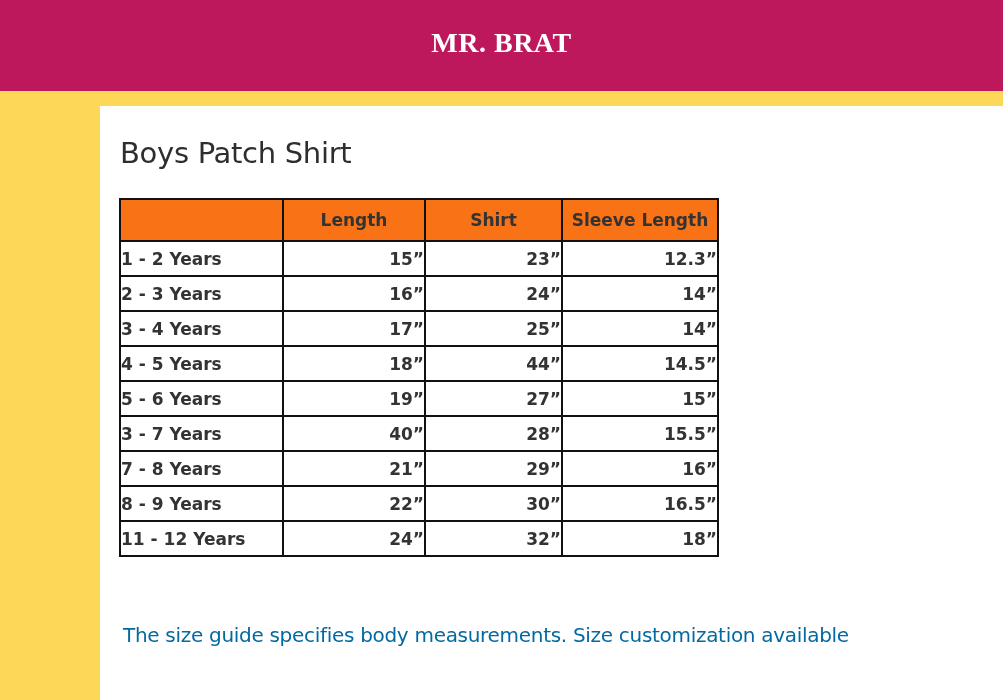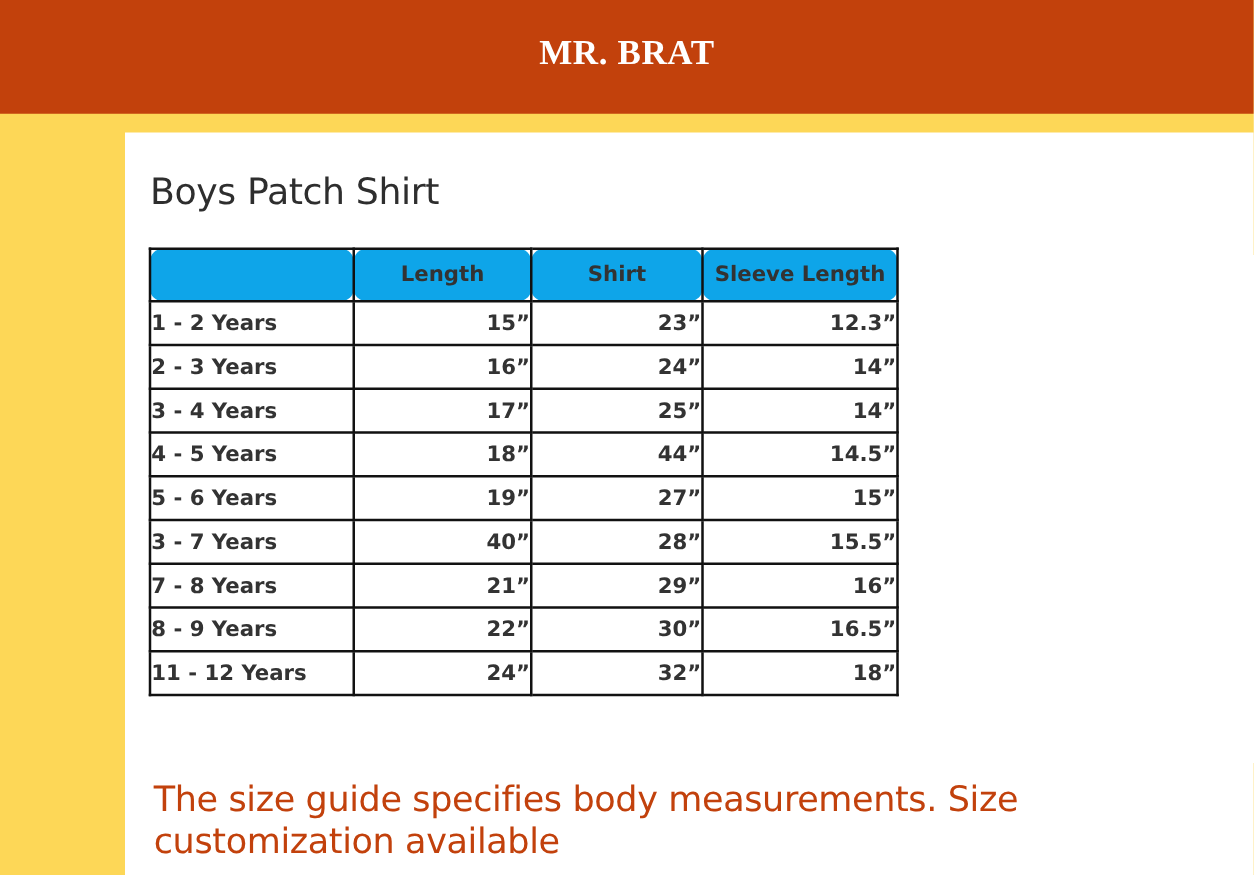--- a/index.html
+++ b/index.html
@@ -4,21 +4,21 @@
 <style>
   html, body { margin:0; padding:0; }
   body {
     width:1003px; height:700px; overflow:hidden;
     background:#fdd757;
     position:relative;
     font-family:"Liberation Sans", sans-serif;
   }
   .brand-bar {
     position:absolute; left:0; top:0; width:1003px; height:91px;
-    background:#c2410c;
+    background:#be185d;
   }
   .brand {
     position:absolute; left:0; top:27px; width:1003px; text-align:center;
     font-family:"Liberation Serif", serif; font-weight:bold;
     font-size:28px; color:#ffffff; letter-spacing:0.5px;
   }
   .panel {
     position:absolute; left:100px; top:106px; width:903px; height:609px;
     background:#ffffff;
   }
@@ -33,28 +33,28 @@
     border-collapse:collapse;
     font-family:"DejaVu Sans", sans-serif;
     font-weight:bold; color:#333333;
   }
   table.size td, table.size th {
     border:2px solid #111111;
     padding:0;
     font-size:17px;
   }
   table.size thead th {
-    background:#0ea5e9; height:40px; font-weight:bold; text-align:center;border-radius:10px;
+    background:#f97316; height:40px; font-weight:bold; text-align:center;
   }
   table.size tbody td { height:33px; }
   td.age { text-align:left; padding-left:15px; }
   td.num { text-align:right; }
   .note {
     position:absolute; left:23px; top:517px;
-    font-size:28px; color:#c2410c;
+    font-size:20px; color:#0369a1;
     font-family:"DejaVu Sans", sans-serif;
     letter-spacing:-0.3px;
   }
 </style>
 </head>
 <body>
 
 <div class="brand-bar">
   <div class="brand">MR. BRAT</div>
 </div>

